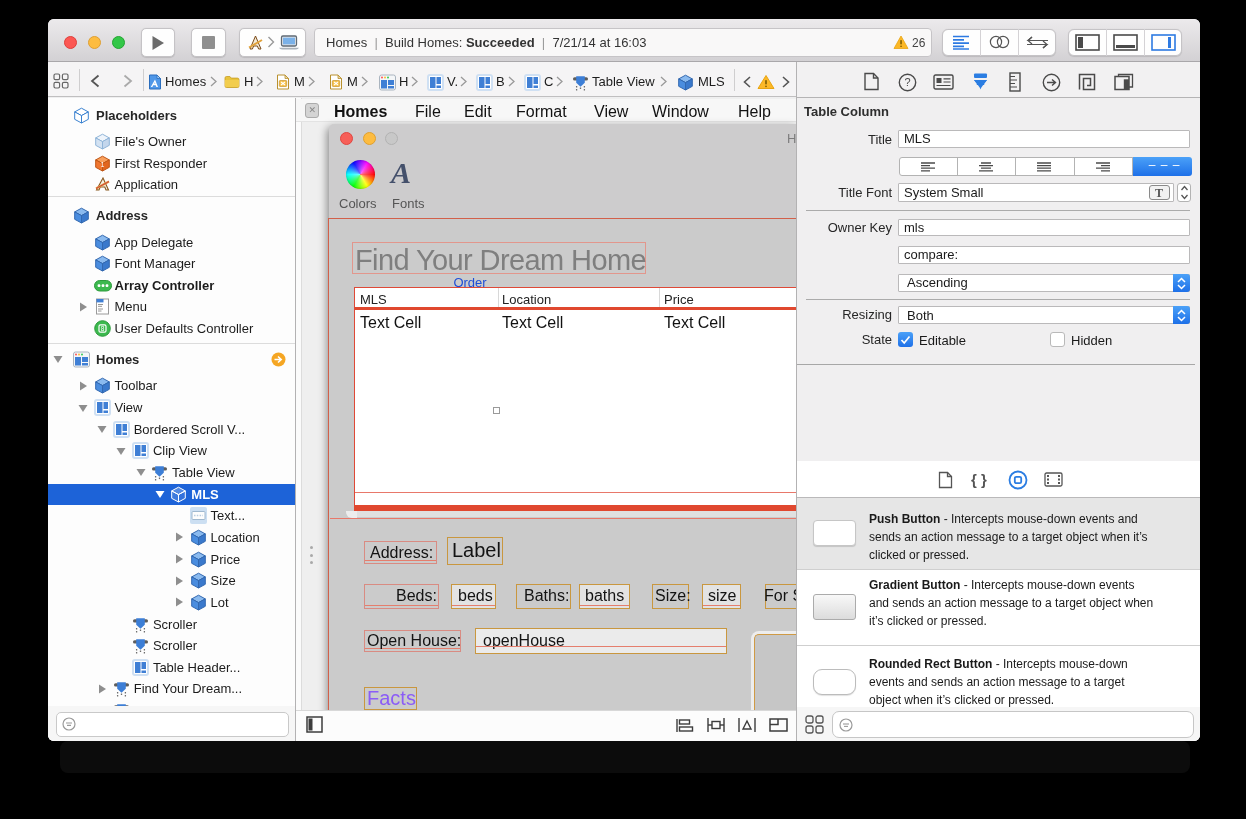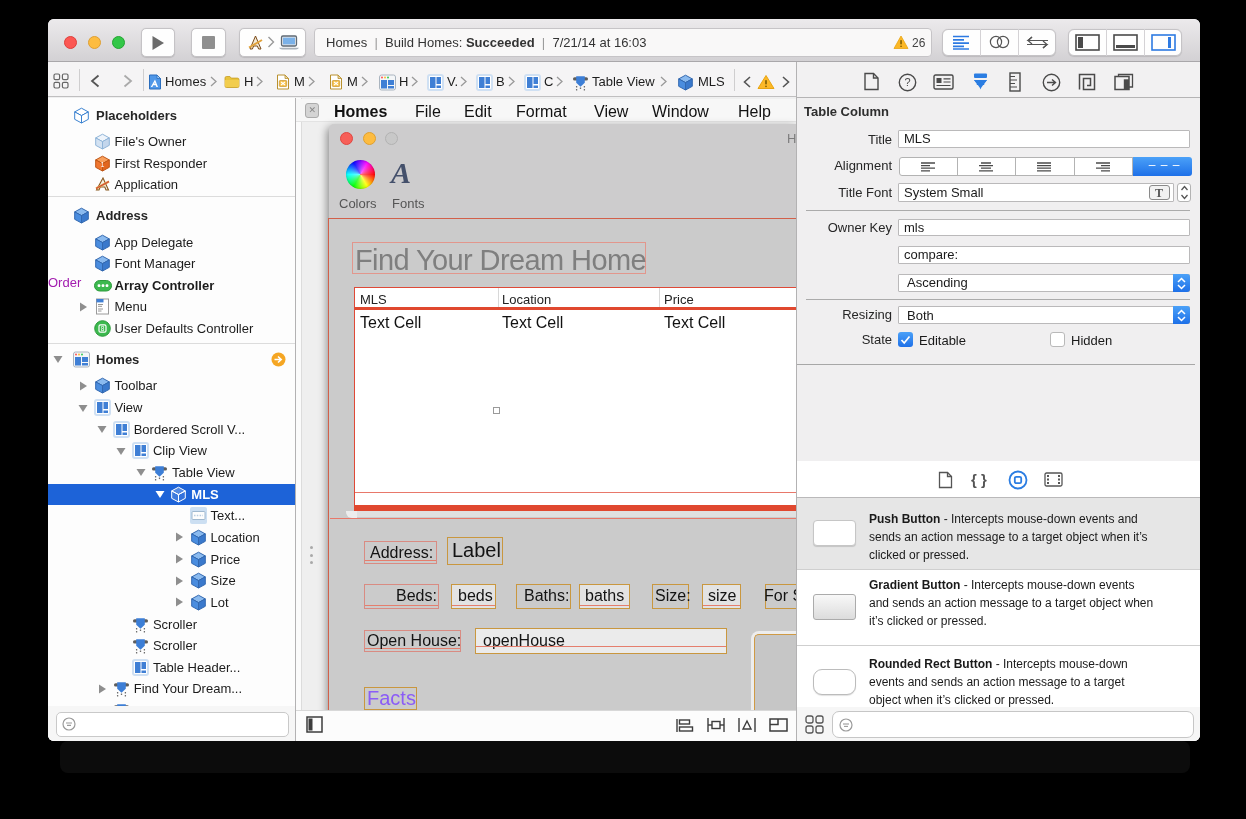--- a/index.html
+++ b/index.html
@@ -619,21 +619,20 @@
 <svg class="a" style="left:473px;top:620px" width="19" height="14" viewBox="0 0 19 14">
         <rect x="1" y="1" width="17" height="12" fill="none" stroke="#3c3c3c" stroke-width="1.5"></rect>
         <path d="M1,6.5 h8 v-5.5" fill="none" stroke="#3c3c3c" stroke-width="1.5"></path>
       </svg>
 </div>
 <div class="a" style="left:749px;top:79px;width:403px;height:643px;background:#f0eff0"></div>
 <div class="txt" style="left:756px;top:85px;font-size:13px;font-weight:bold;color:#2e2e2e">Table Column</div>
 <div class="txt" style="left:0;top:113px;width:844px;text-align:right;font-size:13px;color:#262626">Title</div>
 <div class="a" style="left:850px;top:110.5px;width:292px;height:18px;background:#fff;border:1px solid #bab9ba;border-radius:1px"></div>
 <div class="txt" style="left:856px;top:112.0px;font-size:13px;color:#1a1a1a">MLS</div>
-<div class="txt" style="left:0;top:139px;width:844px;text-align:right;font-size:13px;color:#262626">Alignment</div>
 <div class="a" style="left:851px;top:138px;width:291px;height:18.5px;background:#fff;border:1px solid #b3b3b3;border-radius:3px"></div>
 <div class="a" style="left:909.2px;top:138px;width:1px;height:18.5px;background:#b3b3b3"></div>
 <div class="a" style="left:967.4px;top:138px;width:1px;height:18.5px;background:#b3b3b3"></div>
 <div class="a" style="left:1025.6px;top:138px;width:1px;height:18.5px;background:#b3b3b3"></div>
 <div class="a" style="left:1083.8px;top:138px;width:1px;height:18.5px;background:#b3b3b3"></div>
 <div class="a" style="left:1084.8px;top:138px;width:59px;height:18.5px;background:linear-gradient(#4ba1f8,#1e70e8);border-radius:0 3px 3px 0"></div>
 <svg class="a" style="left:873px;top:142.5px" width="14" height="10" viewBox="0 0 14 10">
       <line x1="0" y1="1.0" x2="14" y2="1.0" stroke="#4a4a4a" stroke-width="1.3"></line>
       <line x1="0" y1="3.6" x2="9" y2="3.6" stroke="#4a4a4a" stroke-width="1.3"></line>
       <line x1="0" y1="6.2" x2="14" y2="6.2" stroke="#4a4a4a" stroke-width="1.3"></line>
@@ -666,21 +665,21 @@
 <div class="a" style="left:1129px;top:163.5px;width:13.5px;height:19.5px;background:#fff;border:1px solid #b3b3b3;border-radius:3px"></div>
 <svg class="a" style="left:1131.5px;top:166px" width="9" height="15" viewBox="0 0 9 15">
       <path d="M1.5,5 L4.5,1.5 L7.5,5 M1.5,10 L4.5,13.5 L7.5,10" fill="none" stroke="#555" stroke-width="1.3"></path>
     </svg>
 <div class="a" style="left:758px;top:191px;width:384px;height:1px;background:#ababab"></div>
 <div class="txt" style="left:0;top:200.5px;width:844px;text-align:right;font-size:13px;color:#262626">Owner Key</div>
 <div class="a" style="left:850px;top:199.8px;width:292px;height:17.7px;background:#fff;border:1px solid #bab9ba;border-radius:1px"></div>
 <div class="txt" style="left:856px;top:201.15px;font-size:13px;color:#1a1a1a">mls</div>
 <div class="a" style="left:850px;top:227.3px;width:292px;height:17.3px;background:#fff;border:1px solid #bab9ba;border-radius:1px"></div>
 <div class="txt" style="left:856px;top:228.45000000000002px;font-size:13px;color:#1a1a1a">compare:</div>
-<div class="txt" style="left:0;top:255.5px;width:844px;text-align:left;font-size:13px;color:#a21caf">Order</div>
+<div class="txt" style="left:0;top:255.5px;width:844px;text-align:center;font-size:13px;color:#1d4ed8">Order</div>
 <div class="a" style="left:850px;top:254.5px;width:292px;height:18px;background:#fff;border:1px solid #bab9ba;border-radius:1px"></div>
 <div class="txt" style="left:859px;top:256.0px;font-size:13px;color:#1a1a1a">Ascending</div>
 <div class="a" style="left:1125px;top:254.5px;width:17px;height:18px;background:linear-gradient(#4ba1f8,#1e70e8);border-radius:0 3px 3px 0"></div>
 <svg class="a" style="left:1128px;top:257.5px" width="11" height="13" viewBox="0 0 11 13">
       <path d="M2,5 L5.5,1.5 L9,5 M2,8 L5.5,11.5 L9,8" fill="none" stroke="#fff" stroke-width="1.5"></path>
     </svg>
 <div class="a" style="left:758px;top:279.7px;width:384px;height:1px;background:#ababab"></div>
 <div class="txt" style="left:0;top:288px;width:844px;text-align:right;font-size:13px;color:#262626">Resizing</div>
 <div class="a" style="left:850px;top:287.2px;width:292px;height:18px;background:#fff;border:1px solid #bab9ba;border-radius:1px"></div>
 <div class="txt" style="left:859px;top:288.7px;font-size:13px;color:#1a1a1a">Both</div>

